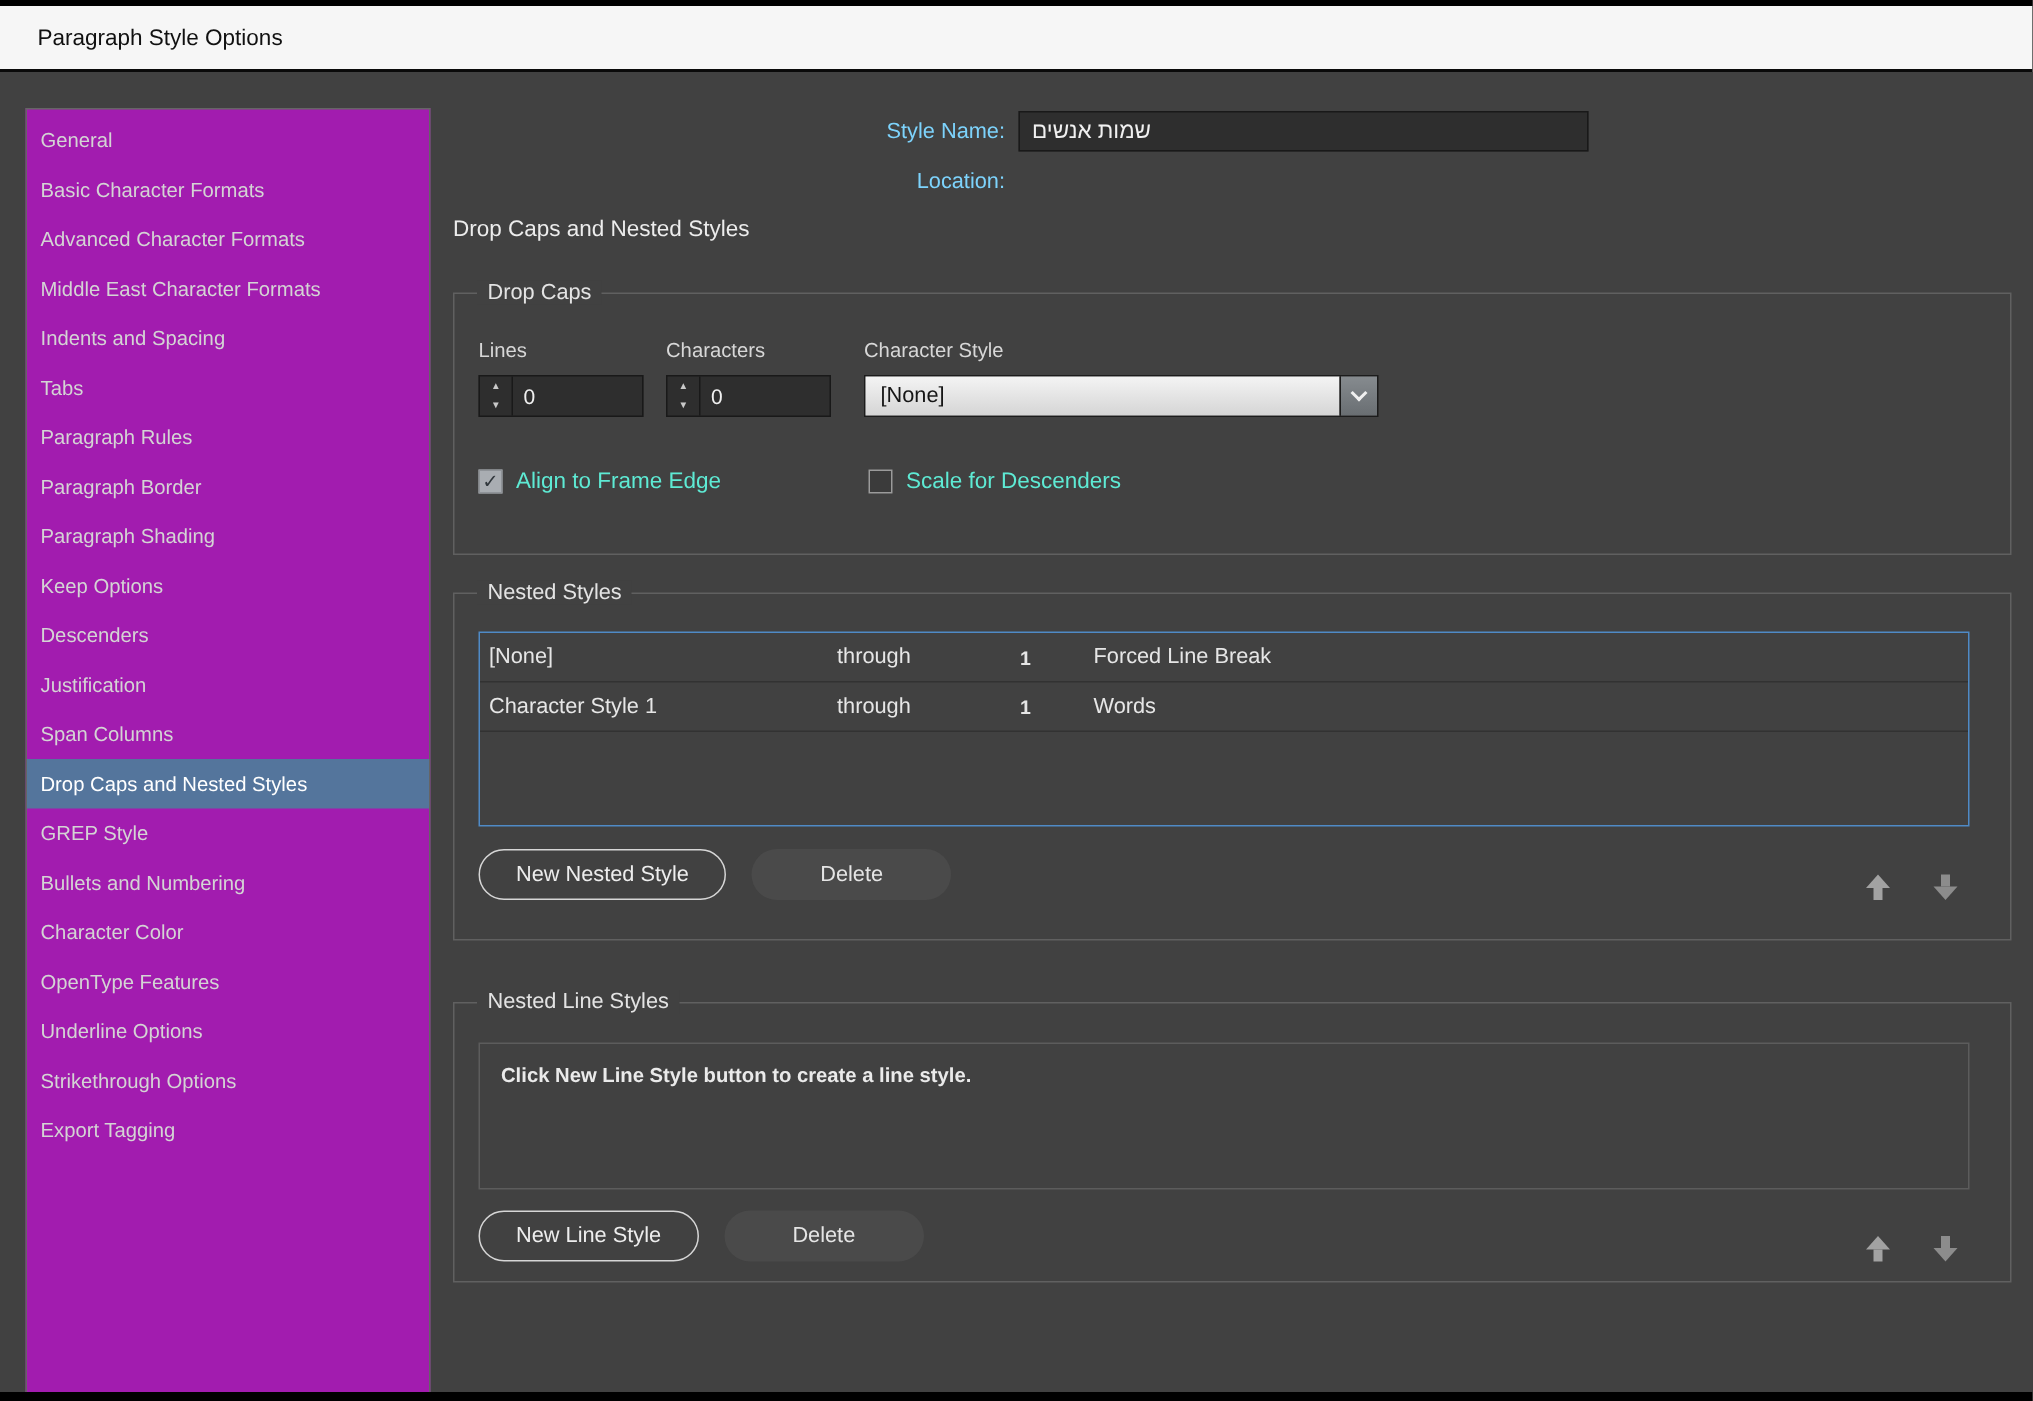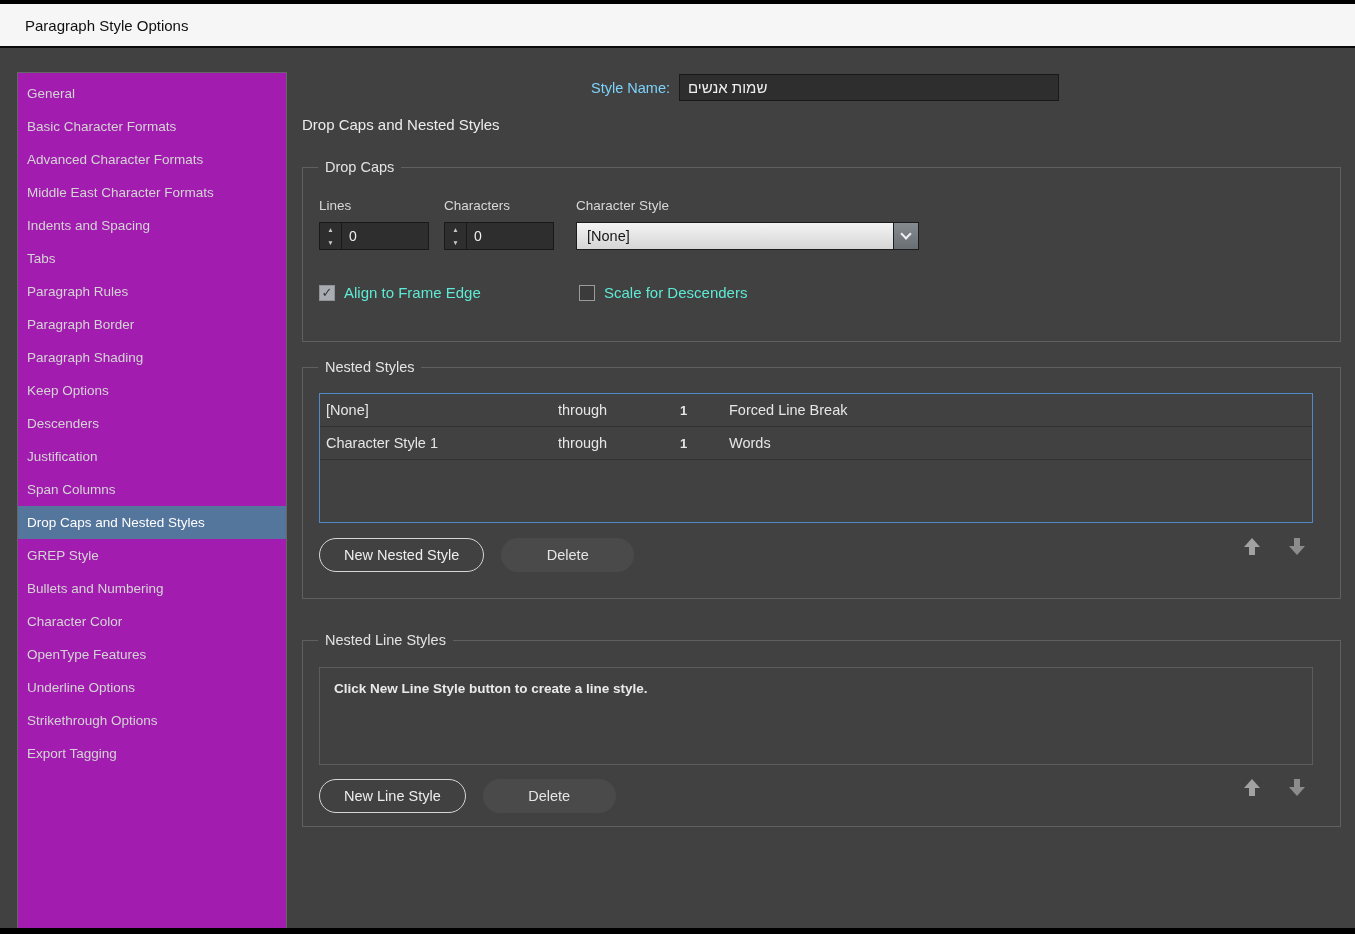--- a/index.html
+++ b/index.html
@@ -41,21 +41,21 @@
   .cb-g1 { left:16px; } .cb-g2 { left:276px; }
   .checkbox { width:16px; height:16px; margin-right:9px; display:flex; align-items:center; justify-content:center; }
   .checkbox.checked { background:#a9adb2; border:1px solid #8f9398; color:#31373c; font-size:13px; font-weight:bold; line-height:1; }
   .checkbox.unchecked { background:#3b3b3b; border:1px solid #9b9b9b; }
   .cb-label { font-size:15px; color:#5eead4; }
 
   .nested-box { height:232px; margin-top:25px; }
   .ns-list { position:absolute; left:16px; top:25px; width:994px; height:130px; border:1px solid #4f8ac6; }
   .ns-row { display:grid; grid-template-columns:232px 122px 49px auto; height:33px; align-items:center; border-bottom:1px solid #323232; padding-left:6px; font-size:14.5px; color:#e6e6e6; }
   .ns-count { font-size:13px; font-weight:bold; }
-  .btn-row { position:absolute; left:16px; top:170px; width:994px; display:flex; align-items:flex-start; }
+  .btn-row { position:absolute; left:16px; top:170px; width:994px; display:flex; align-items:flex-end; }
   .pill { height:34px; min-width:133px; border-radius:17px; font-size:14.5px; display:flex; align-items:center; justify-content:center; padding:0 24px; font-family:inherit; }
   .pill.primary { border:1px solid #d6d6d6; color:#ededed; background:transparent; margin-right:17px; cursor:pointer; }
   .pill.disabled { background:#4a4a4a; color:#e5e5e5; border:0; }
   .arrows { margin-left:auto; display:flex; gap:29px; margin-right:8px; align-items:center; }
   .move-arrow { position:relative; width:16px; height:17px; display:inline-block; cursor:pointer; }
   .move-arrow .head { position:absolute; top:0; left:0; width:0; height:0; border-left:8px solid transparent; border-right:8px solid transparent; border-bottom:9px solid #a2a2a2; }
   .move-arrow .stem { position:absolute; top:9px; left:5px; width:6px; height:8px; background:#a2a2a2; }
   .move-arrow.down { transform:rotate(180deg); }
   .move-arrow.down .head { border-bottom-color:#8c8c8c; }
   .move-arrow.down .stem { background:#8c8c8c; }
@@ -99,20 +99,24 @@
     <div class="side-item">Export Tagging</div>
   </div>
 
   <div class="content">
 
     <div class="form-row">
       <div class="form-label">Style Name:</div>
       <input class="style-name-input" value="שמות אנשים" style="">
     </div>
 
+    <div class="form-row location-row">
+      <div class="form-label">Location:</div>
+      <span></span>
+    </div>
 
     <div class="section-title">Drop Caps and Nested Styles</div>
 
     <div class="groupbox dropcaps-box">
       <span class="legend">Drop Caps</span>
       <div class="dc-labels">
         <span>Lines</span>
         <span>Characters</span>
         <span>Character Style</span>
       </div>

